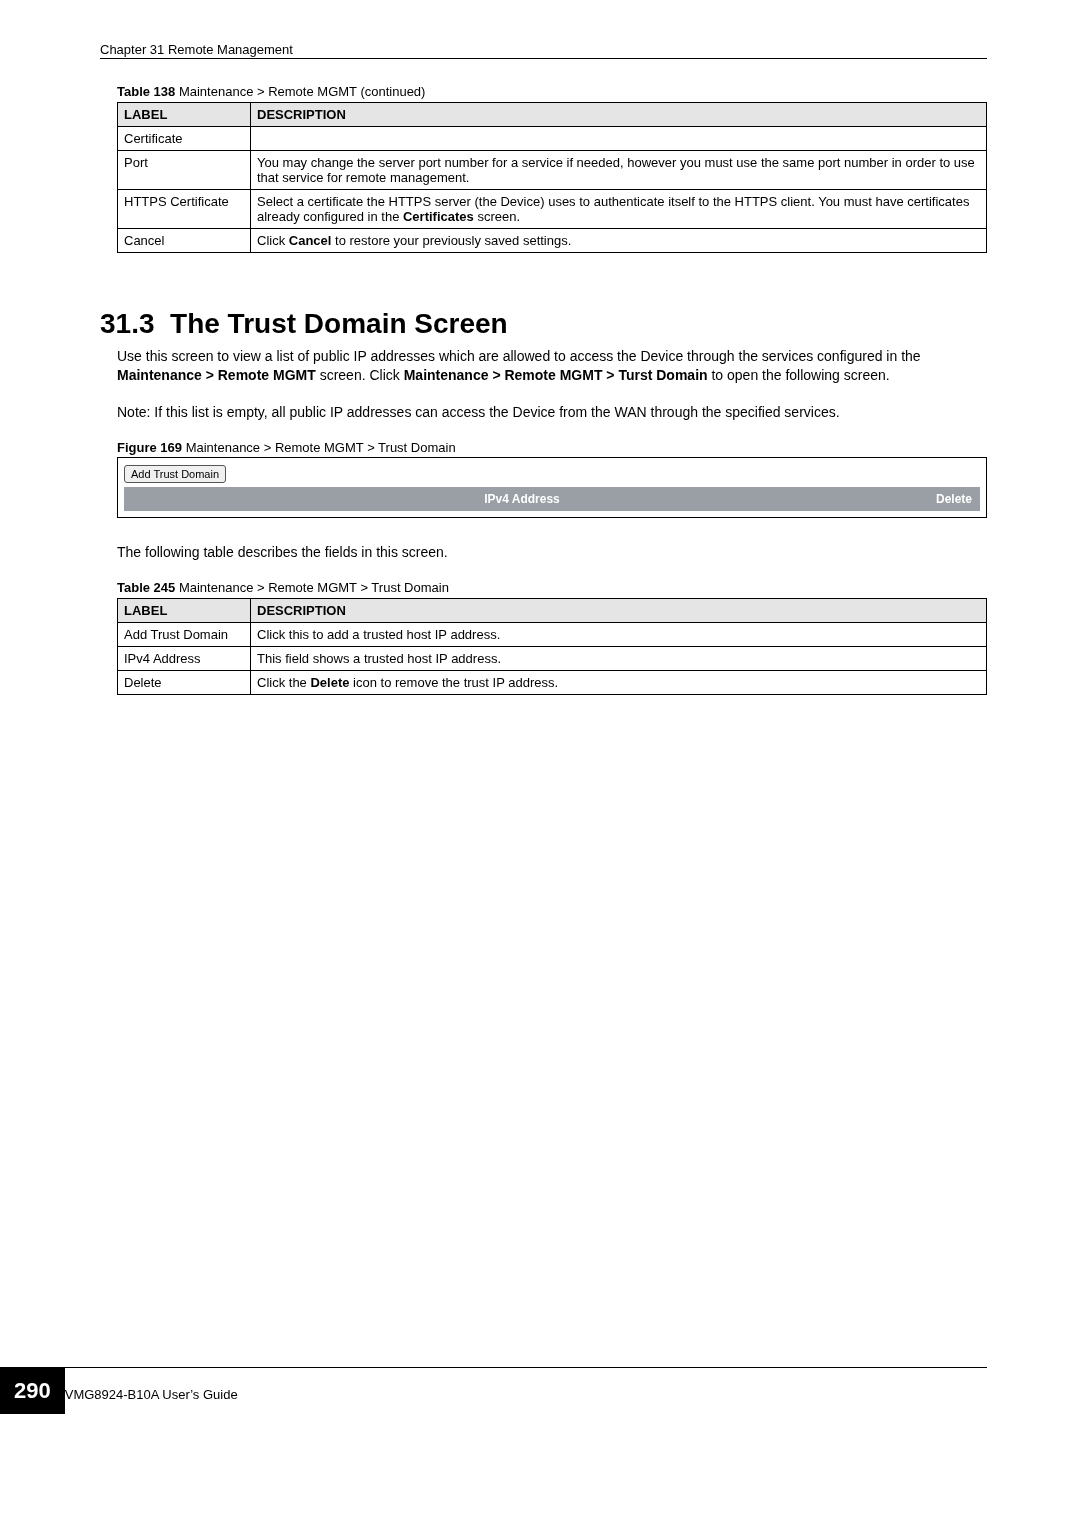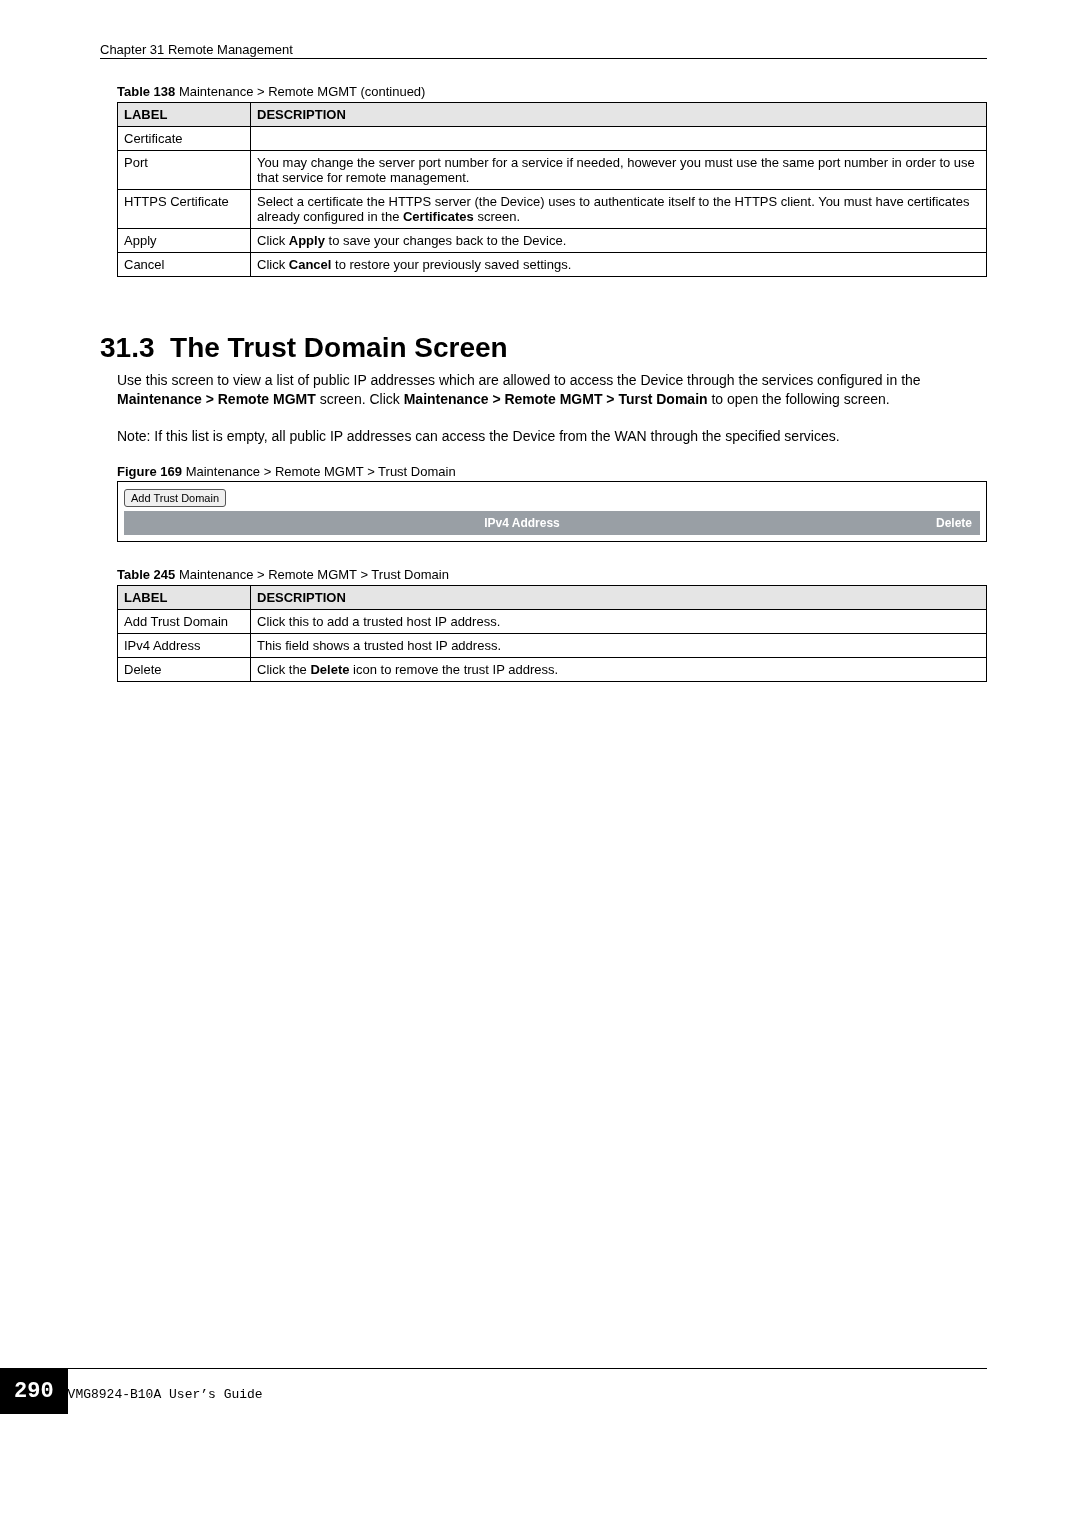--- a/index.html
+++ b/index.html
@@ -109,21 +109,20 @@
   .fig-header-row .fig-col-delete {
     width: 60px;
     text-align: right;
   }
   .footer {
     position: absolute;
     bottom: 30px;
     left: 0;
     right: 0;
     padding: 0 80px 0 0;
-    font-family: Liberation Mono, monospace;
   }
   .footer-line {
     border-top: 1px solid #000;
     display: flex;
     align-items: center;
     padding-top: 0;
   }
   .page-number-box {
     background: #000;
     color: #fff;
@@ -166,26 +165,20 @@
           <td></td>
         </tr>
         <tr>
           <td>Port</td>
           <td>You may change the server port number for a service if needed, however you must use the same port number in order to use that service for remote management.</td>
         </tr>
         <tr>
           <td>HTTPS Certificate</td>
           <td>
             <span>Select a certificate the HTTPS server (the Device) uses to authenticate itself to the HTTPS client. You must have certificates already configured in the </span><b>Certificates</b><span> screen.</span>
-          </td>
-        </tr>
-        <tr>
-          <td>Apply</td>
-          <td>
-            <span>Click </span><b>Apply</b><span> to save your changes back to the Device.</span>
           </td>
         </tr>
         <tr>
           <td>Cancel</td>
           <td>
             <span>Click </span><b>Cancel</b><span> to restore your previously saved settings.</span>
           </td>
         </tr>
       </tbody>
     </table>
@@ -209,20 +202,21 @@
     <div class="figure-box">
       <div class="figure-inner">
         <div class="fig-button">Add Trust Domain</div>
         <div class="fig-header-row">
           <div class="fig-col-addr">IPv4 Address</div>
           <div class="fig-col-delete">Delete</div>
         </div>
       </div>
     </div>
 
+    <p class="body-text">The following table describes the fields in this screen.</p>
 
     <div class="table-caption">
       <span class="caption-bold">Table 245</span>
       <span>Maintenance &gt; Remote MGMT &gt; Trust Domain</span>
     </div>
     <table class="desc-table">
       <thead>
         <tr>
           <th class="label-col">LABEL</th>
           <th>DESCRIPTION</th>

